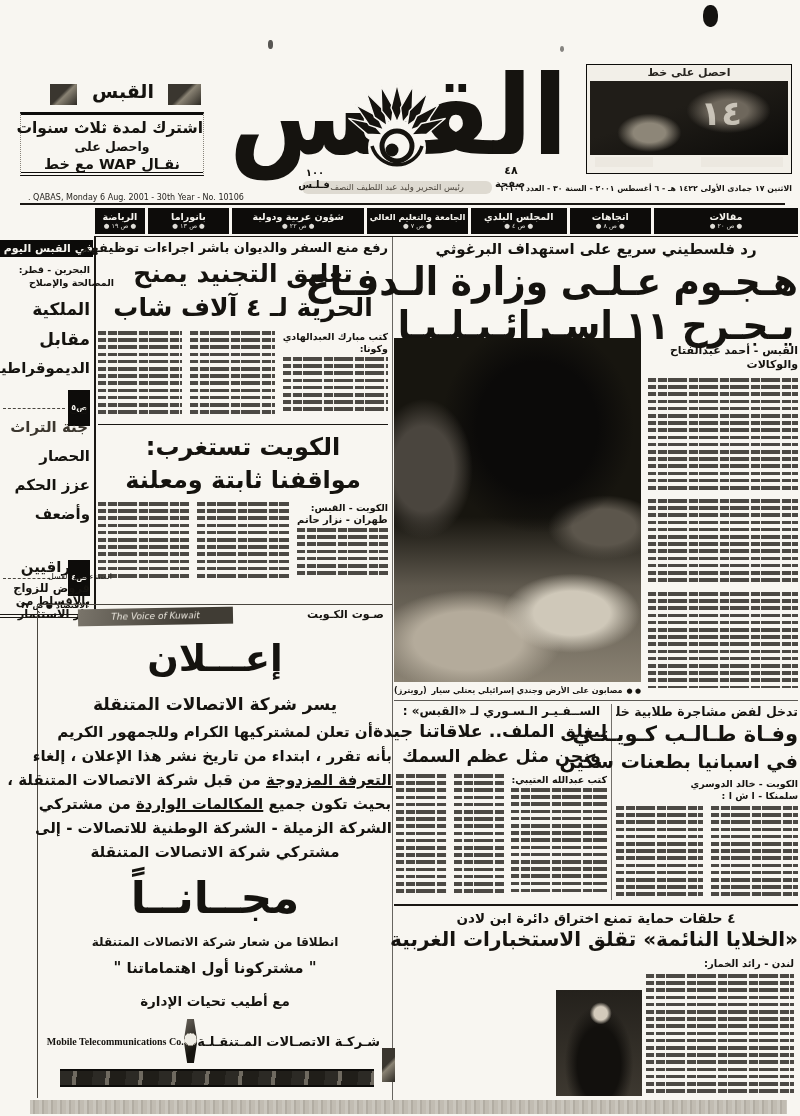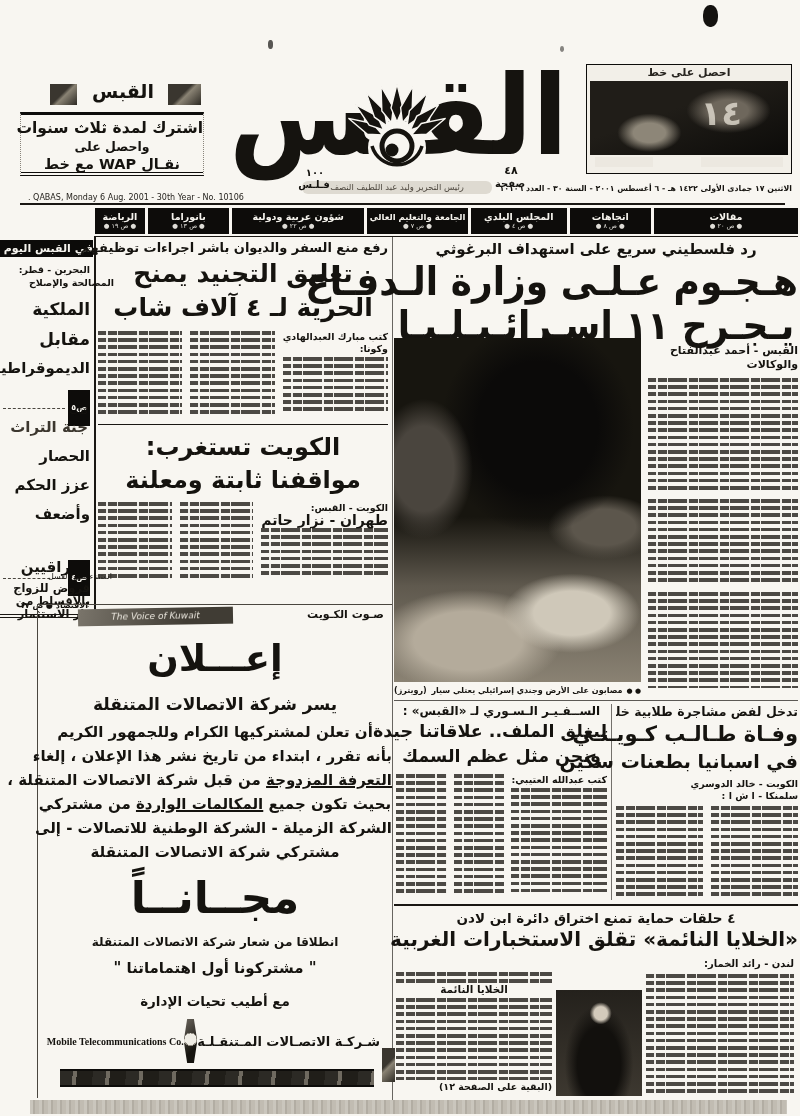--- a/index.html
+++ b/index.html
@@ -222,21 +222,21 @@
     </div>
   </div>
   <div class="abs rule" style="left:98px;top:424px;width:290px;height:1px;"></div>
 
   <div class="abs" style="left:98px;top:429px;width:290px;height:172px;">
     <div class="b c nw" style="font-size:24px;line-height:33px;margin-top:2px;">الكويت تستغرب:</div>
     <div class="b c nw" style="font-size:24px;line-height:33px;">مواقفنا ثابتة ومعلنة</div>
     <div style="display:flex;gap:8px;margin-top:5px;height:76px;">
       <div style="flex:1;">
         <div class="b r nw" style="font-size:9.5px;line-height:12px;">الكويت - القبس:</div>
-        <div class="b r nw" style="font-size:14px;line-height:12px;text-align:center;">طهران - نزار حاتم</div>
+        <div class="b r nw" style="font-size:10px;line-height:12px;text-align:center;">طهران - نزار حاتم</div>
         <div class="ftx" style="height:50px;margin-top:2px;"></div>
       </div>
       <div class="ftx" style="flex:1;"></div>
       <div class="ftx" style="flex:1;"></div>
     </div>
   </div>
 
   <div class="abs rule" style="left:392px;top:236px;width:1px;height:866px;opacity:.65;"></div>
 
   <div class="abs" style="left:394px;top:240px;width:404px;height:458px;">
@@ -287,26 +287,20 @@
     </div>
   </div>
 
   <div class="abs" style="left:394px;top:904px;width:404px;height:194px;">
     <div class="rule" style="width:404px;height:1.5px;"></div>
     <div class="b c nw" style="font-size:13.5px;margin-top:4px;">٤ حلقات حماية تمنع اختراق دائرة ابن لادن</div>
     <div class="b c nw" style="font-size:20px;line-height:27px;">«الخلايا النائمة» تقلق الاستخبارات الغربية</div>
     <div class="abs b r nw" style="right:4px;top:54px;width:150px;font-size:10px;">لندن - رائد الخمار:</div>
     <div class="abs ftx" style="right:4px;top:70px;width:148px;height:122px;"></div>
     <div class="abs photo-binladen" style="left:162px;top:86px;width:86px;height:106px;"></div>
-    <div class="abs" style="left:2px;top:68px;width:156px;height:124px;">
-      <div class="ftx" style="height:11px;"></div>
-      <div class="b c nw" style="font-size:10.5px;line-height:13px;">الخلايا النائمة</div>
-      <div class="ftx" style="height:82px;margin-top:2px;"></div>
-      <div class="b r nw" style="font-size:9.5px;line-height:13px;">(البقية على الصفحة ١٢)</div>
-    </div>
   </div>
   <div class="abs smallpic" style="left:382px;top:1048px;width:13px;height:34px;"></div>
 
   <div class="abs" style="left:37px;top:604px;width:355px;height:494px;border-left:1px solid #4a463f;border-top:1px solid #4a463f;box-sizing:border-box;">
     <div class="abs b nw" style="right:8px;top:3px;font-size:11px;">صـوت الكـويت</div>
     <div class="abs ltr c smudge" style="left:40px;top:3px;width:155px;height:17px;background:linear-gradient(100deg,#7a756b,#403c34 70%);color:#ece8df;font-size:9px;font-style:italic;line-height:17px;transform:rotate(-1deg);">The Voice of Kuwait</div>
     <div class="b c nw" style="font-size:37px;margin-top:32px;">إعـــلان</div>
     <div class="b c nw" style="font-size:17px;margin-top:14px;">يسر شركة الاتصالات المتنقلة</div>
     <div class="b c" style="font-size:15px;line-height:24px;margin-top:6px;">
       <div class="nw">أن تعلن لمشتركيها الكرام وللجمهور الكريم</div>

